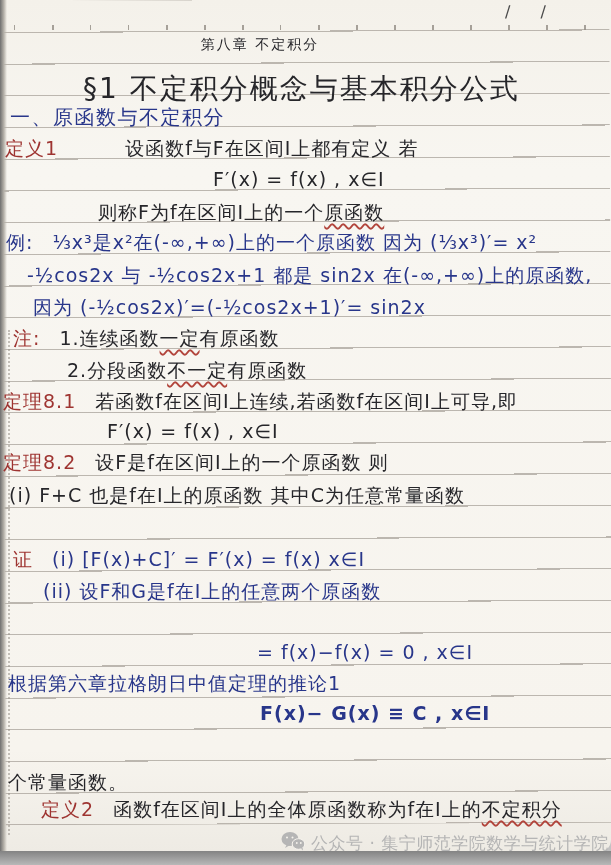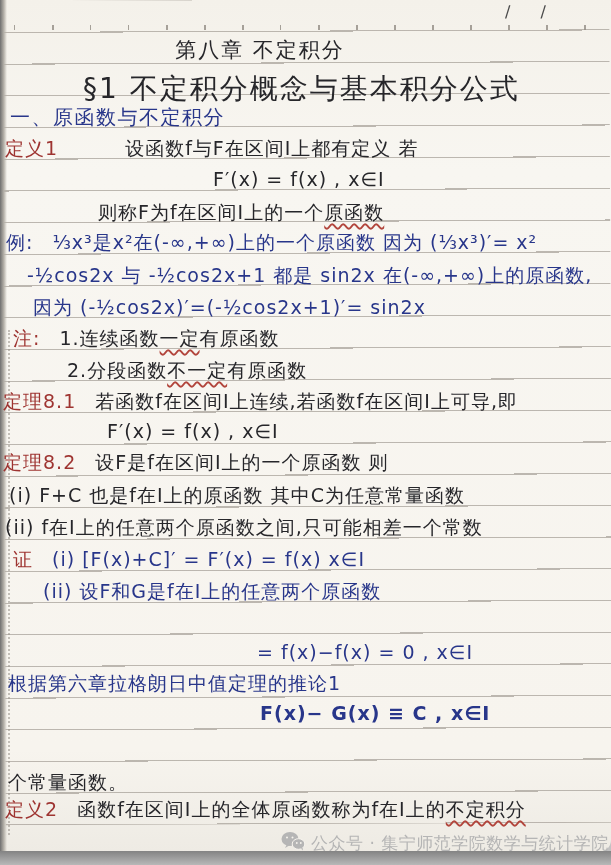--- a/index.html
+++ b/index.html
@@ -24,21 +24,21 @@
     border-left:2px dotted #9a948c;opacity:.55;}
   .desk{position:absolute;left:0;bottom:0;width:611px;height:14px;
     background:linear-gradient(180deg,#838383,#b8b8b8);}
   .row{position:absolute;white-space:nowrap;font-size:19px;font-weight:500;
     letter-spacing:1px;color:var(--ink);}
   .blue{color:var(--blue);}
   .red{color:var(--red);}
   .label{margin-right:12px;}
   .wavy{text-decoration-line:underline;text-decoration-style:wavy;
     text-decoration-color:var(--uline);text-decoration-thickness:2px;text-underline-offset:4px;}
-  .t-chapter{font-size:21px;letter-spacing:2px;}
+  .t-chapter{font-size:14px;letter-spacing:2px;}
   .t-section{font-size:28px;letter-spacing:2px;}
   .t-heading{font-size:20px;letter-spacing:1.5px;}
   .corner-marks{position:absolute;top:2px;left:505px;font-size:16px;color:#4a4a4a;
     letter-spacing:30px;}
   .watermark{position:absolute;top:831px;left:281px;display:flex;align-items:center;gap:6px;
     color:var(--wm);font-size:17px;letter-spacing:.5px;font-weight:400;}
   .wm-icon{display:inline-block;flex:0 0 auto;}
 </style>
 </head>
 <body>
@@ -88,35 +88,34 @@
       <span class="red label">定理8.1</span>
       <span>若函数f在区间I上连续,若函数f在区间I上可导,即</span>
     </div>
     <div class="row" style="top:420px;left:107px;">F′(x) = f(x) , x∈I</div>
 
     <div class="row" style="top:450px;left:3px;">
       <span class="red label">定理8.2</span>
       <span>设F是f在区间I上的一个原函数 则</span>
     </div>
     <div class="row" style="top:483px;left:9px;">(i) F+C 也是f在I上的原函数 其中C为任意常量函数</div>
-    <div class="row" style="top:515px;left:5px;">(ii) f在I上的任意两个原函数之间,只可能相差一个常数</div>
 
     <div class="row" style="top:547px;left:13px;">
       <span class="red label">证</span>
       <span class="blue">(i)  [F(x)+C]′ = F′(x) = f(x)  x∈I</span>
     </div>
     <div class="row blue" style="top:579px;left:43px;">(ii) 设F和G是f在I上的任意两个原函数</div>
     <div class="row blue" style="top:641px;left:257px;text-align:center;">= f(x)−f(x) = 0 , x∈I</div>
 
     <div class="row blue" style="top:671px;left:8px;">根据第六章拉格朗日中值定理的推论1</div>
     <div class="row blue" style="top:702px;left:260px;font-weight:bold;">F(x)− G(x) ≡ C , x∈I</div>
 
     <div class="row" style="top:770px;left:8px;">个常量函数。</div>
 
-    <div class="row" style="top:797px;left:5px;">
+    <div class="row" style="top:797px;left:5px;padding-left:36px;">
       <span class="red label">定义2</span>
       <span>函数f在区间I上的全体原函数称为f在I上的</span><span class="wavy">不定积分</span>
     </div>
 
     <div class="watermark">
       <span class="wm-icon">
         <svg width="24" height="20" viewBox="0 0 24 20">
           <ellipse cx="9" cy="8" rx="8.5" ry="7" fill="#b5b5b5"></ellipse>
           <path d="M6 13 L4 17 L9 14 Z" fill="#b5b5b5"></path>
           <circle cx="6" cy="6.5" r="1" fill="#f7f4ee"></circle>

